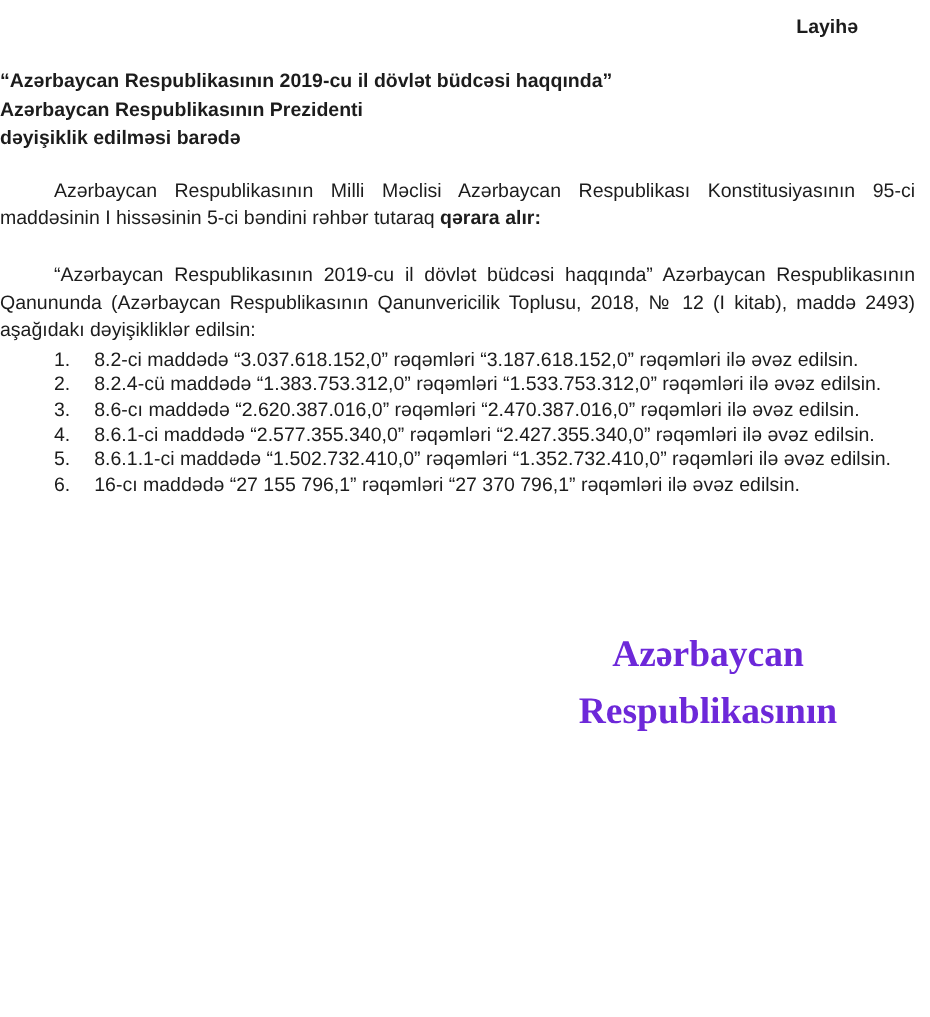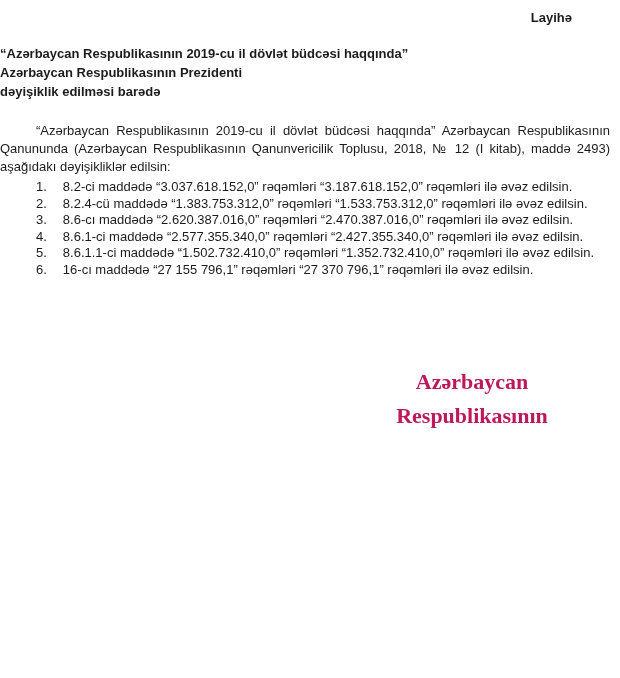--- a/index.html
+++ b/index.html
@@ -61,40 +61,41 @@
     padding-right: 16px;
   }
   .signature {
     margin-top: 86px;
     margin-left: auto;
     margin-right: 4px;
     width: 268px;
     text-align: center;
     font-family: "Liberation Serif", "DejaVu Serif", serif;
     font-weight: bold;
-    font-size: 22px;
-    color: #be185d;
+    font-size: 25px;
+    color: #6d28d9;
     line-height: 1.55;
   }
   .sig-line1 { word-spacing: 7px; }
 </style>
 </head>
 <body>
 
 <div class="page">
 
   <div class="draft">Layihə</div>
 
   <div class="title">
     <div>“Azərbaycan Respublikasının 2019-cu il dövlət büdcəsi haqqında”</div>
     <div>Azərbaycan Respublikasının Prezidenti</div>
     <div>dəyişiklik edilməsi barədə</div>
   </div>
 
 
+  <p class="para preamble"><span>Azərbaycan Respublikasının Milli Məclisi Azərbaycan Respublikası Konstitusiyasının 95-ci maddəsinin I hissəsinin 5-ci bəndini rəhbər tutaraq </span><span class="bold">qərara alır:</span></p>
 
   <p class="para intro-para">“Azərbaycan Respublikasının 2019-cu il dövlət büdcəsi haqqında” Azərbaycan Respublikasının Qanununda (Azərbaycan Respublikasının Qanunvericilik Toplusu, 2018, № 12 (I kitab), maddə 2493) aşağıdakı dəyişikliklər edilsin:</p>
 
   <div class="items">
     <p class="item"><span class="num">1.</span><span>8.2-ci maddədə “3.037.618.152,0” rəqəmləri “3.187.618.152,0” rəqəmləri ilə əvəz edilsin.</span></p>
     <p class="item"><span class="num">2.</span><span>8.2.4-cü maddədə “1.383.753.312,0” rəqəmləri “1.533.753.312,0” rəqəmləri ilə əvəz edilsin.</span></p>
     <p class="item"><span class="num">3.</span><span>8.6-cı maddədə “2.620.387.016,0” rəqəmləri “2.470.387.016,0” rəqəmləri ilə əvəz edilsin.</span></p>
     <p class="item"><span class="num">4.</span><span>8.6.1-ci maddədə “2.577.355.340,0” rəqəmləri “2.427.355.340,0” rəqəmləri ilə əvəz edilsin.</span></p>
     <p class="item"><span class="num">5.</span><span>8.6.1.1-ci maddədə “1.502.732.410,0” rəqəmləri “1.352.732.410,0” rəqəmləri ilə əvəz edilsin.</span></p>
     <p class="item"><span class="num">6.</span><span>16-cı maddədə “27 155 796,1” rəqəmləri “27 370 796,1” rəqəmləri ilə əvəz edilsin.</span></p>

